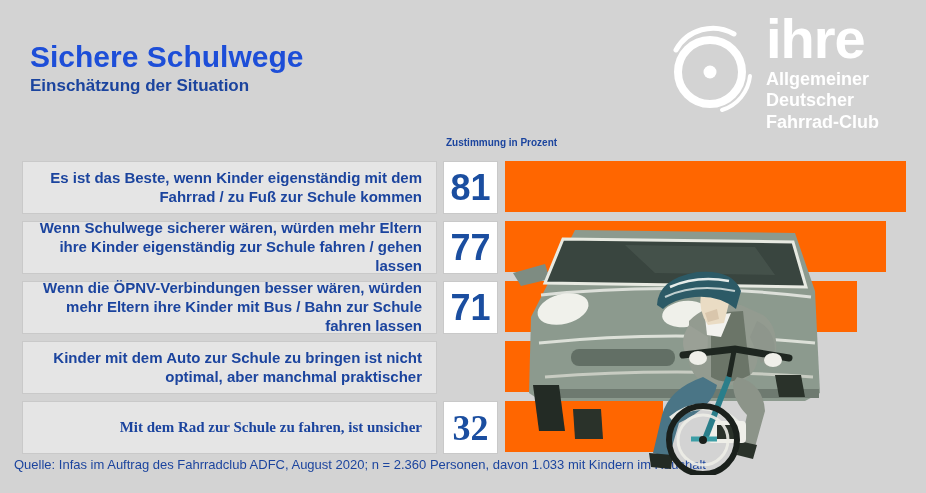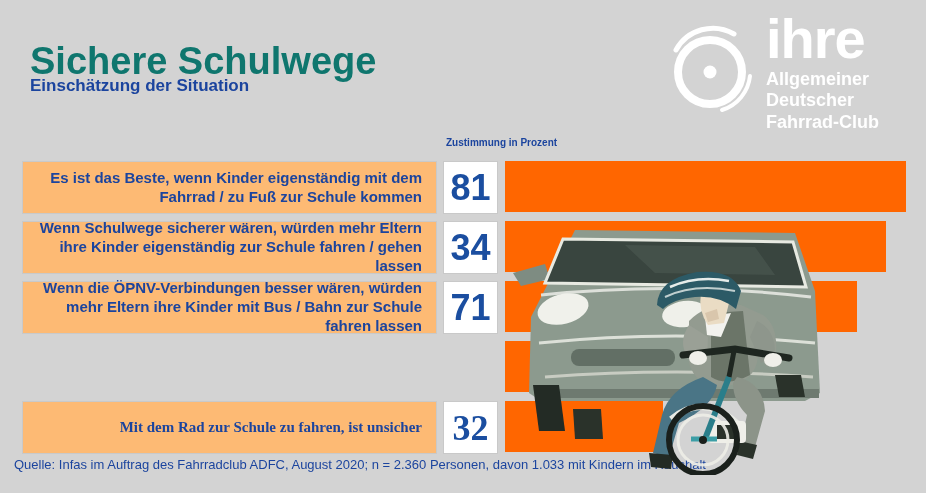--- a/index.html
+++ b/index.html
@@ -3,21 +3,21 @@
 <meta charset="utf-8">
 <style>
   html,body{margin:0;padding:0;}
   body{font-family:"Liberation Sans", sans-serif;}
   .canvas{
     position:relative; width:926px; height:493px;
     background:#D3D3D3; overflow:hidden;
   }
   .title{
     position:absolute; left:30px; top:40px;
-    font-size:38px; font-weight:bold; color:#0f766e; letter-spacing:0;
+    font-size:30px; font-weight:bold; color:#1d4ed8; letter-spacing:0;
   }
   .subtitle{
     position:absolute; left:30px; top:76px;
     font-size:17px; font-weight:bold; color:#1B449E;
   }
   
   .logo{
     position:absolute; right:12px; top:20px; width:252px; height:104px;
     display:flex; align-items:center; gap:8px; color:#FFFFFF;
   }
@@ -26,21 +26,21 @@
   .logo-tagline{font-size:18px; font-weight:bold; line-height:1.2;}
   
   .value-header{
     position:absolute; left:446px; top:137px;
     font-size:10px; font-weight:bold; color:#1B449E;
   }
   .rows{position:absolute; left:22px; top:161px; width:904px; height:300px;}
   .row{position:absolute; left:0; width:904px; height:51px;}
   .statement{
     position:absolute; left:0; top:0; width:399px; height:100%;
-    background:#fdba74; border:1px solid #C9C9C9;
+    background:#e5e5e5; border:1px solid #C9C9C9;
     display:flex; align-items:center; justify-content:flex-end;
     text-align:right; padding-right:14px;
     font-size:15px; font-weight:bold; line-height:1.25; color:#1B449E;
   }
   .value{
     position:absolute; left:421px; top:0; width:53px; height:100%;
     background:#FFFFFF; border:1px solid #C9C9C9;
     display:flex; align-items:center; justify-content:center;
     font-size:36px; font-weight:bold; color:#1B4EA0;
   }
@@ -84,29 +84,30 @@
   <div class="value-header">Zustimmung in Prozent</div>
 
   <div class="rows">
       <div class="row" style="top: 0px;">
       <div class="statement">Es ist das Beste, wenn Kinder eigenständig mit dem Fahrrad / zu Fuß zur Schule kommen</div>
       <div class="value">81</div>
       <div class="bar" style="width: 401px; background: rgb(255, 102, 0);"></div>
     </div>
       <div class="row" style="top: 60px;">
       <div class="statement">Wenn Schulwege sicherer wären, würden mehr Eltern ihre Kinder eigenständig zur Schule fahren / gehen lassen</div>
-      <div class="value">34</div>
+      <div class="value">77</div>
       <div class="bar" style="width: 381px; background: rgb(255, 102, 0);"></div>
     </div>
       <div class="row" style="top: 120px;">
       <div class="statement">Wenn die ÖPNV-Verbindungen besser wären, würden mehr Eltern ihre Kinder mit Bus / Bahn zur Schule fahren lassen</div>
       <div class="value">71</div>
       <div class="bar" style="width: 352px; background: rgb(255, 102, 0);"></div>
     </div>
       <div class="row" style="top: 180px;">
+      <div class="statement">Kinder mit dem Auto zur Schule zu bringen ist nicht optimal, aber manchmal praktischer</div>
       <div class="bar" style="width: 287px; background: rgb(255, 102, 0);"></div>
     </div>
       <div class="row" style="top: 240px; font-family: Liberation Serif, serif;">
       <div class="statement">Mit dem Rad zur Schule zu fahren, ist unsicher</div>
       <div class="value">32</div>
       <div class="bar" style="width: 158px; background: rgb(255, 102, 0);"></div>
     </div>
     </div>
 
   <div class="illustration">

